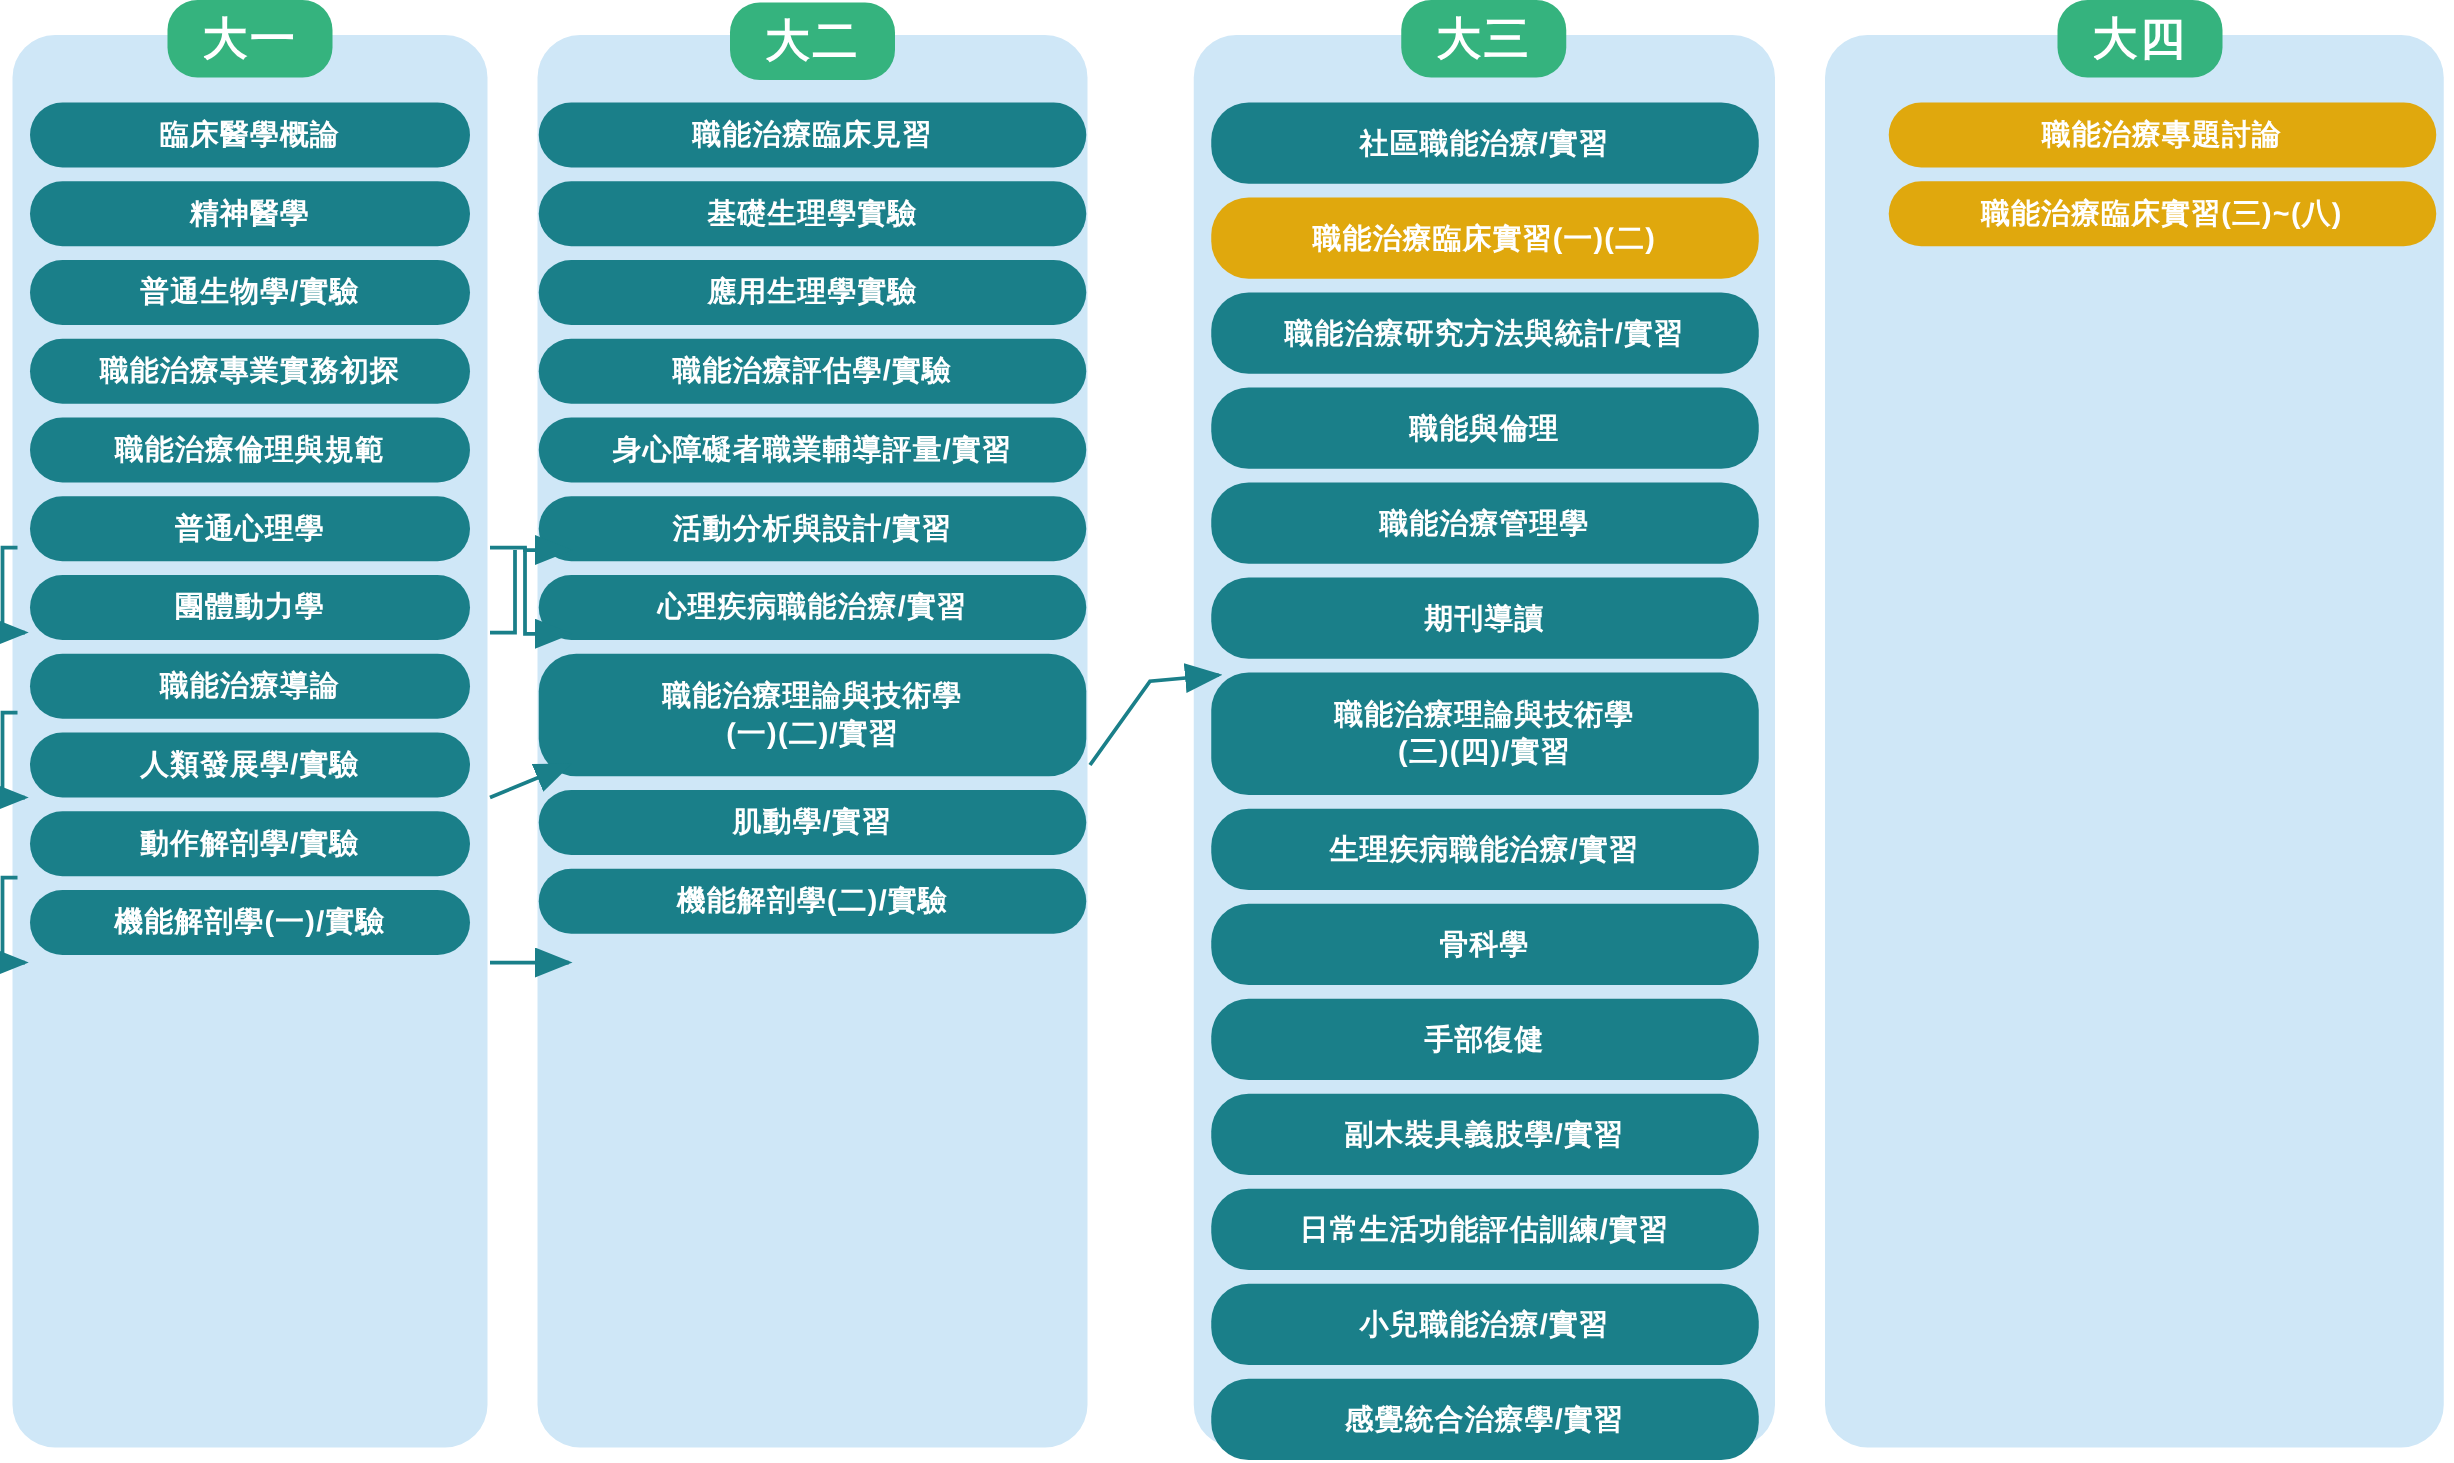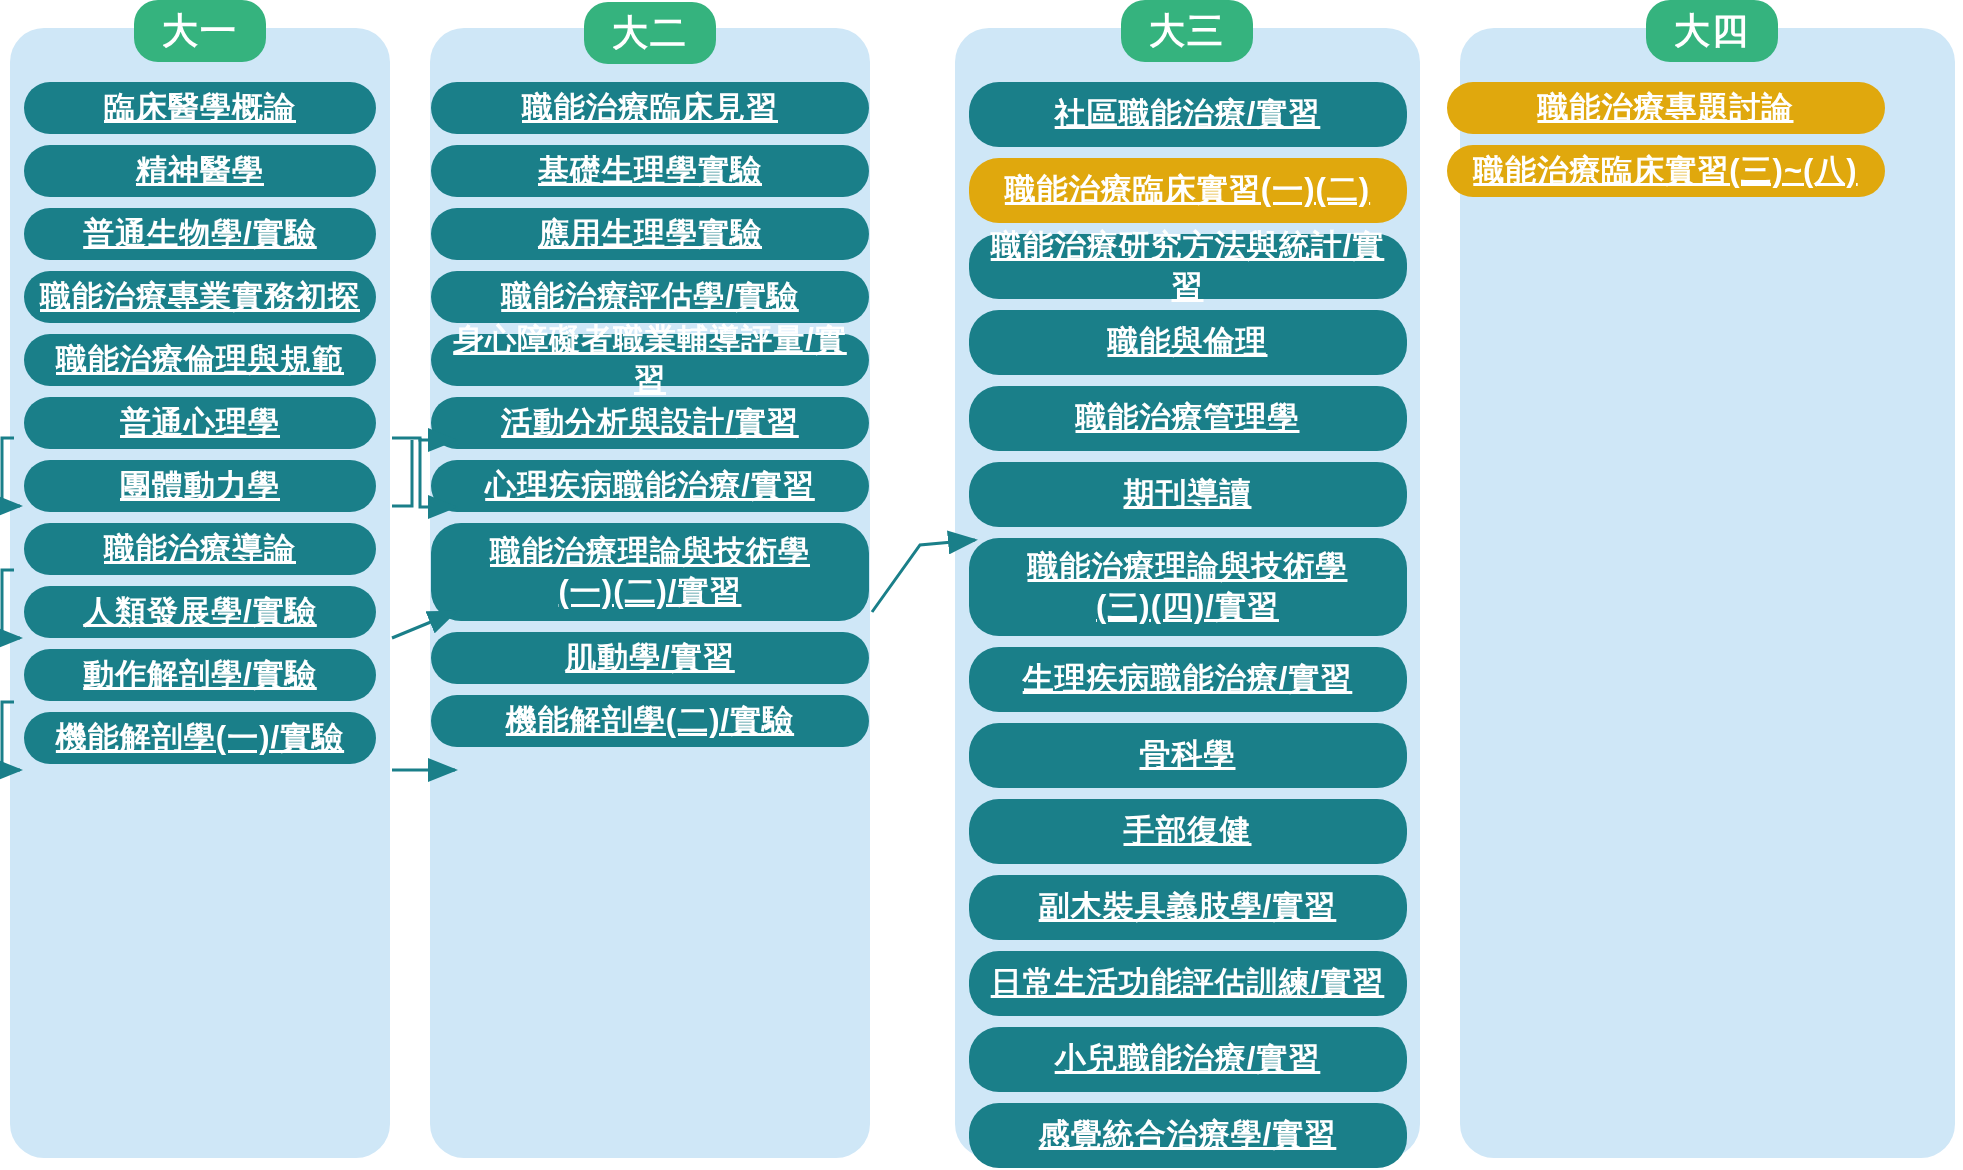--- a/index.html
+++ b/index.html
@@ -73,31 +73,30 @@
     display: flex;
     flex-direction: column;
     align-items: center;
     z-index: 4;
   }
   .course {
     box-sizing: border-box;
     background: #1a7f89;
     color: #ffffff;
     border-radius: 30px;
-    font-size: 31px;
+    font-size: 23px;
     font-weight: bold;
     letter-spacing: 1px;
     display: flex;
     align-items: center;
     justify-content: center;
     text-align: center;
     line-height: 1.3;
     margin-bottom: 11px;
     padding: 0 10px;
-    text-decoration: underline;
   }
   .course.gold {
     background: #e0a80d;
     color: #ffffff;
   }
   
   #col-1 .col-panel { left: 10px; top: 28px; width: 380px; height: 1130px; }
   #col-1 .col-header { left: 200px; top: 0; }
   #col-1 .course-list { left: 10px; width: 380px; top: 82px; }
   #col-1 .course { width: 352px; height: 52px; }
@@ -109,21 +108,21 @@
   #col-2 .course.tall { height: 98px; }
 
   #col-3 .col-panel { left: 955px; top: 28px; width: 465px; height: 1130px; }
   #col-3 .col-header { left: 1187px; top: 0; }
   #col-3 .course-list { left: 955px; width: 465px; top: 82px; }
   #col-3 .course { width: 438px; height: 65px; }
   #col-3 .course.tall { height: 98px; }
 
   #col-4 .col-panel { left: 1460px; top: 28px; width: 495px; height: 1130px; }
   #col-4 .col-header { left: 1712px; top: 0; text-align: center; }
-  #col-4 .course-list { left: 1460px; width: 411px; top: 82px; }
+  #col-4 .course-list { left: 1524px; width: 411px; top: 82px; }
   #col-4 .course { width: 438px; height: 52px; }
 </style>
 </head>
 <body>
 
 <div class="canvas">
 
   <svg class="arrow-layer" viewBox="0 0 1963 1170" xmlns="http://www.w3.org/2000/svg">
     <defs>
       <marker id="arrowhead" markerWidth="10" markerHeight="8" refX="9" refY="4" orient="auto">

